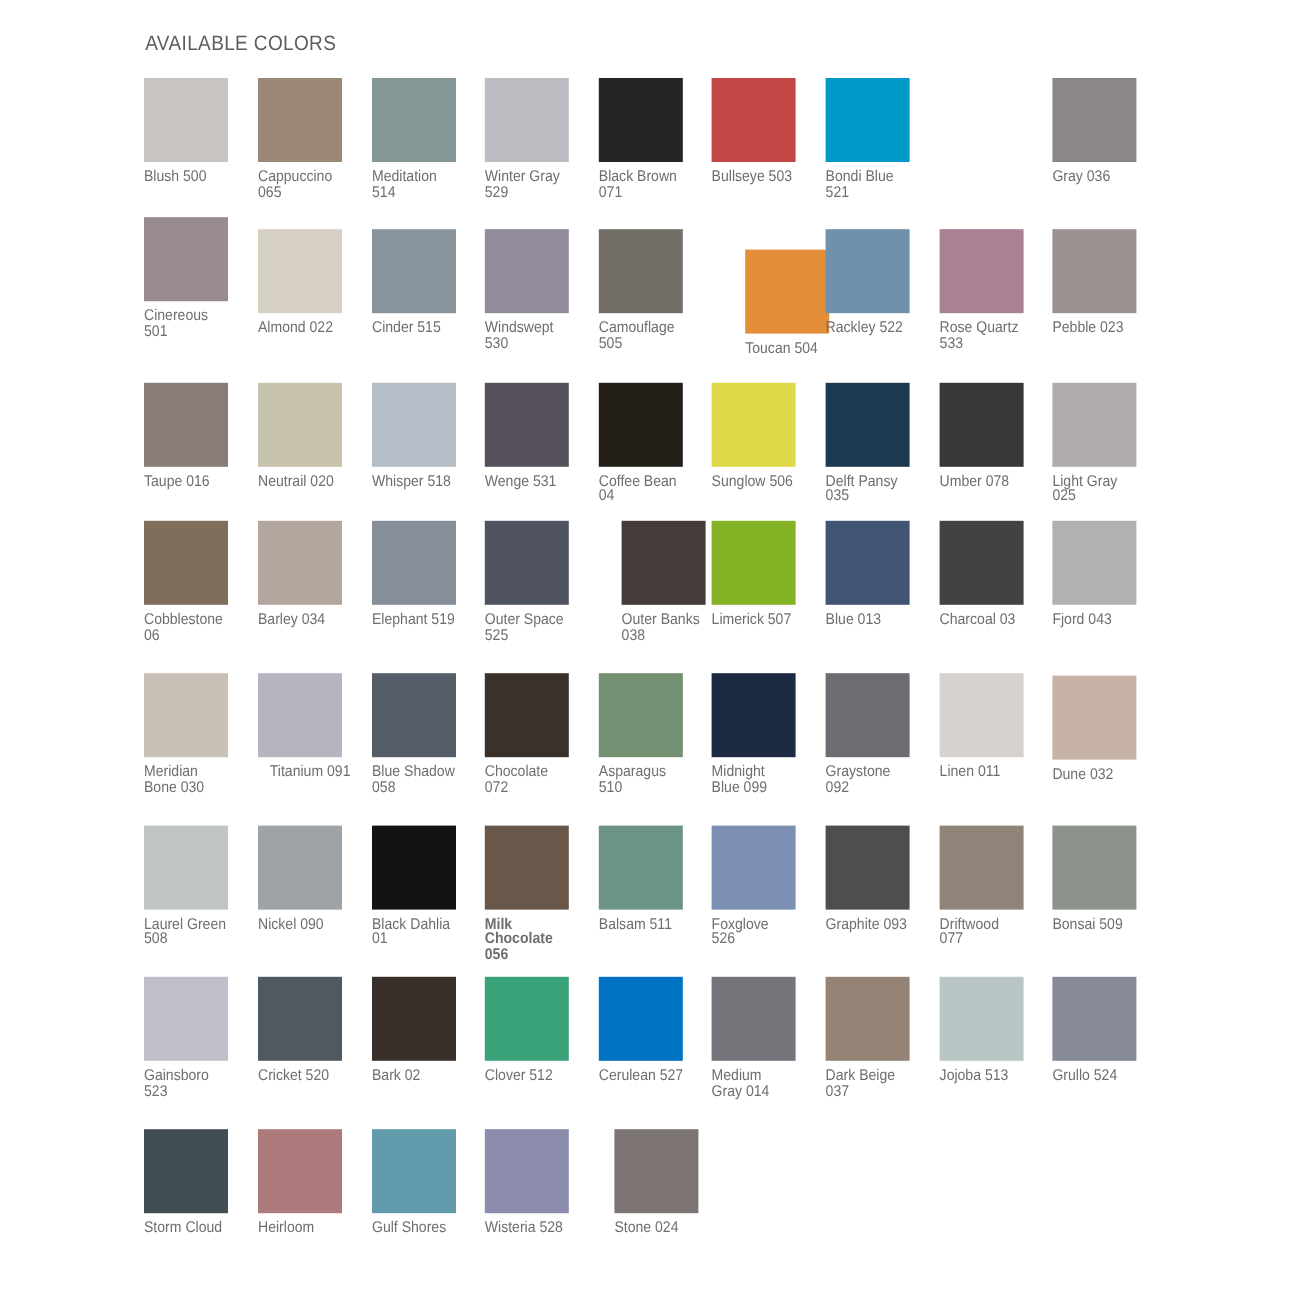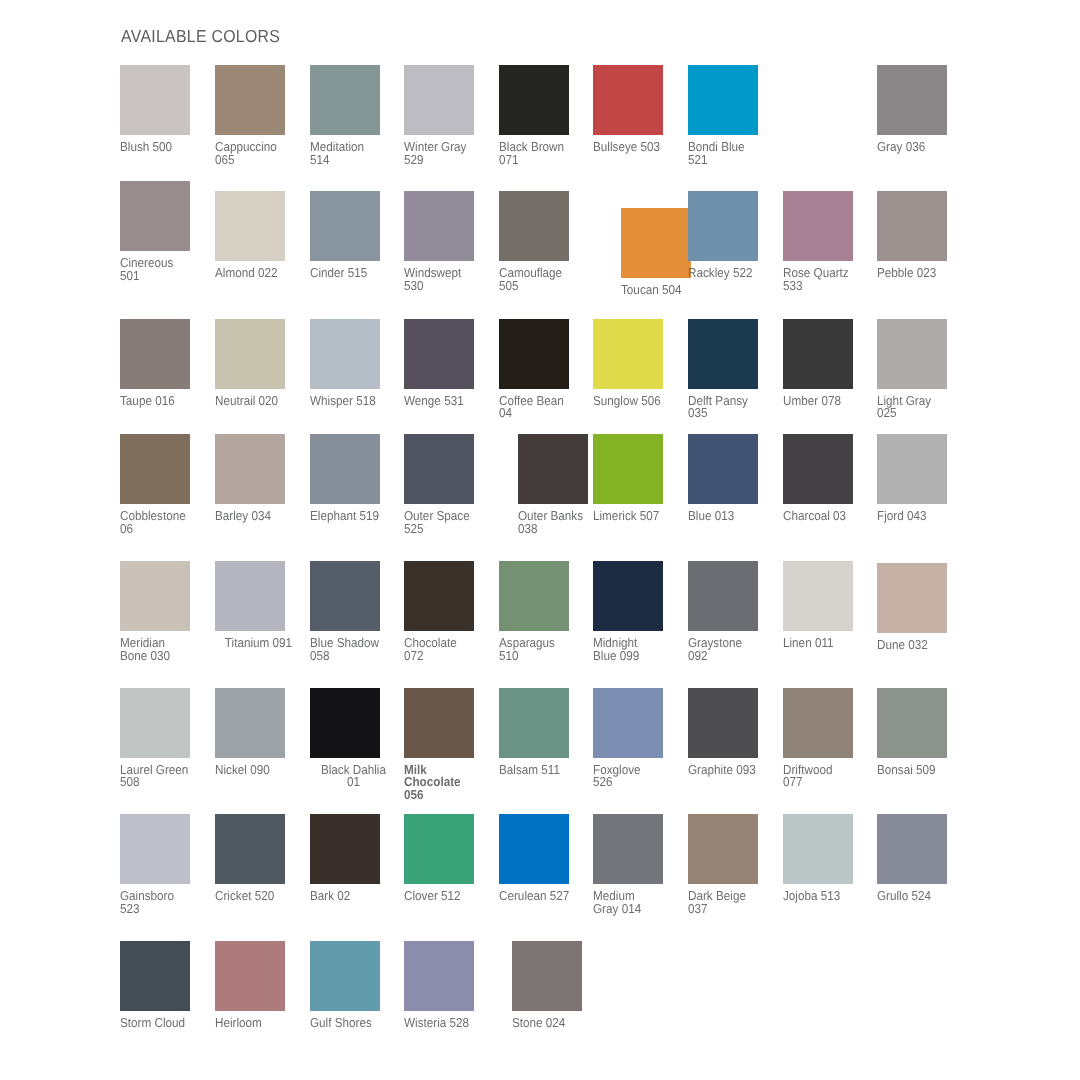--- a/index.html
+++ b/index.html
@@ -326,21 +326,21 @@
           <span class="swatch-label-line">Laurel Green</span>
           <span class="swatch-label-line">508</span>
         </div>
       </div>
       <div class="swatch-cell" style="left: 215px; top: 687.5px;">
         <div class="swatch-chip" style="width: 70px; height: 70px; background-color: rgb(157, 163, 166);"></div>
         <div class="swatch-label" style="color: rgb(109, 110, 113);">
           <span class="swatch-label-line">Nickel 090</span>
         </div>
       </div>
-      <div class="swatch-cell" style="left: 309.6px; top: 687.5px; text-align: center;">
+      <div class="swatch-cell" style="left: 309.6px; top: 687.5px;">
         <div class="swatch-chip" style="width: 70px; height: 70px; background-color: rgb(19, 19, 21);"></div>
         <div class="swatch-label" style="color: rgb(109, 110, 113);">
           <span class="swatch-label-line">Black Dahlia</span>
           <span class="swatch-label-line">01</span>
         </div>
       </div>
       <div class="swatch-cell" style="left: 404.2px; top: 687.5px; font-weight: bold;">
         <div class="swatch-chip" style="width: 70px; height: 70px; background-color: rgb(105, 88, 73);"></div>
         <div class="swatch-label" style="color: rgb(109, 110, 113);">
           <span class="swatch-label-line">Milk</span>

